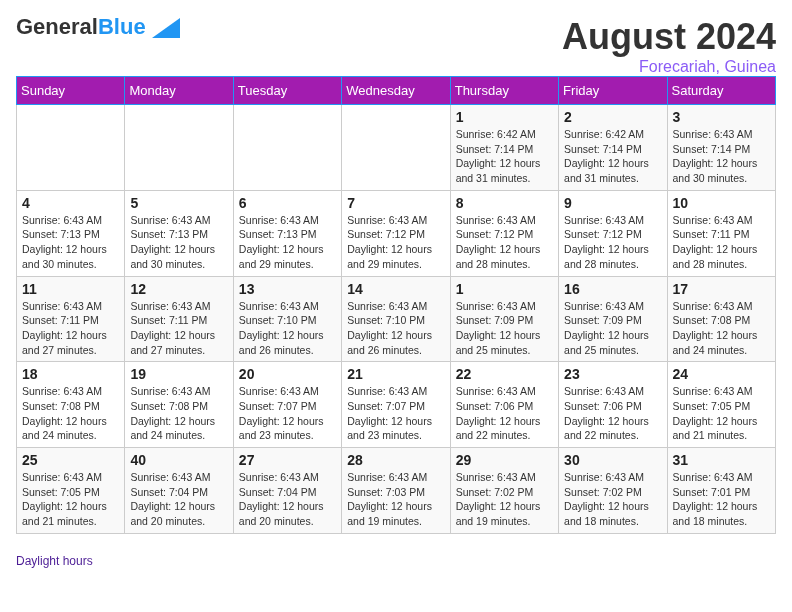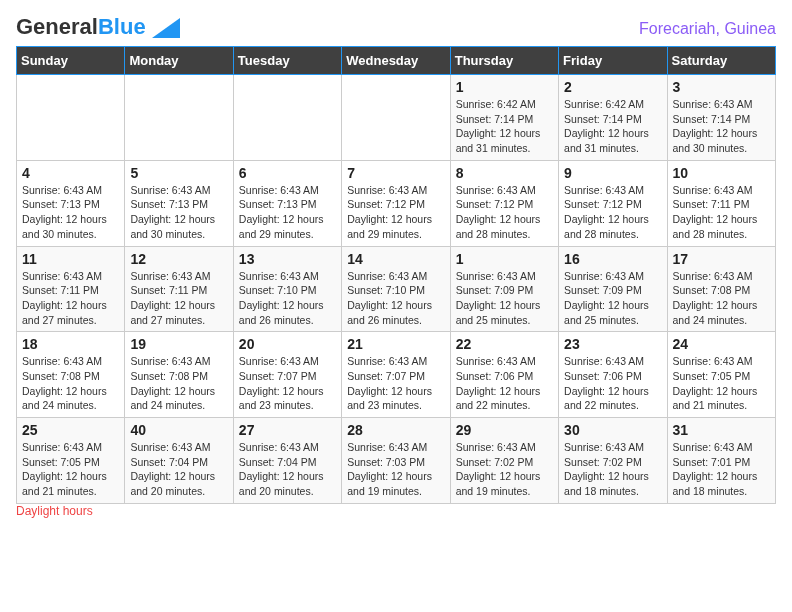--- a/index.html
+++ b/index.html
@@ -6,22 +6,22 @@
     body {
       font-family: Arial, sans-serif;
       background: #fff;
       width: 792px;
       min-height: 612px;
       padding: 16px;
     }
     .header {
       display: flex;
       justify-content: space-between;
-      align-items: flex-end;
-      margin-bottom: 8px;
+      align-items: flex-start;
+      margin-bottom: 0;
     }
     .logo-wrapper {
       display: flex;
       align-items: center;
     }
     .title-block {
       text-align: right;
     }
     .month-year {
       font-size: 36px;
@@ -31,26 +31,26 @@
     .location {
       font-size: 16px;
       color: #8b5cf6;
     }
     table {
       width: 100%;
       border-collapse: collapse;
       font-size: 11px;
     }
     thead th {
-      background-color: #404040;
+      background-color: #a21caf;
       color: #fff;
       padding: 6px 4px;
       text-align: left;
       font-size: 13px;
-      font-weight: bold;
+      font-weight: normal;
       border: 1px solid #2196F3;
     }
     tbody td {
       border: 1px solid #ccc;
       vertical-align: top;
       padding: 4px 5px;
       height: 80px;
       width: 14.28%;
       background: #fff;
     }
@@ -64,43 +64,44 @@
       margin-bottom: 2px;
       color: #222;
     }
     .day-info {
       color: #333;
       line-height: 1.4;
       font-size: 10.5px;
     }
     .empty { background: #fff !important; }
     .footer {
-      margin-top: 0;
+      margin-top: 20px;
       font-size: 12px;
-      color: #ef4444;
+      color: #4c1d95;
       display: flex;
       gap: 20px;
     }
   </style>
 </head>
 <body>
 
 <div class="header">
   <div class="logo-wrapper">
     <div style="line-height:1;">
       <div style="font-size:22px;font-weight:bold;color:#333;display:inline-block;">
         <span style="color:#333;">General</span><span style="color:#2196F3;">Blue</span>
       </div>
       
       <svg width="28" height="20" viewBox="0 0 28 20" style="vertical-align:middle;margin-left:2px;margin-top:-4px;">
         <polygon points="0,20 28,20 28,0" fill="#2196F3"></polygon>
       </svg>
     </div>
   </div>
   <div class="title-block">
+    <div class="month-year">August 2024</div>
     <div class="location">Forecariah, Guinea</div>
   </div>
 </div>
 
 <table>
   <thead>
     <tr>
     <th>Sunday</th>
         <th>Monday</th>
         <th>Tuesday</th>

